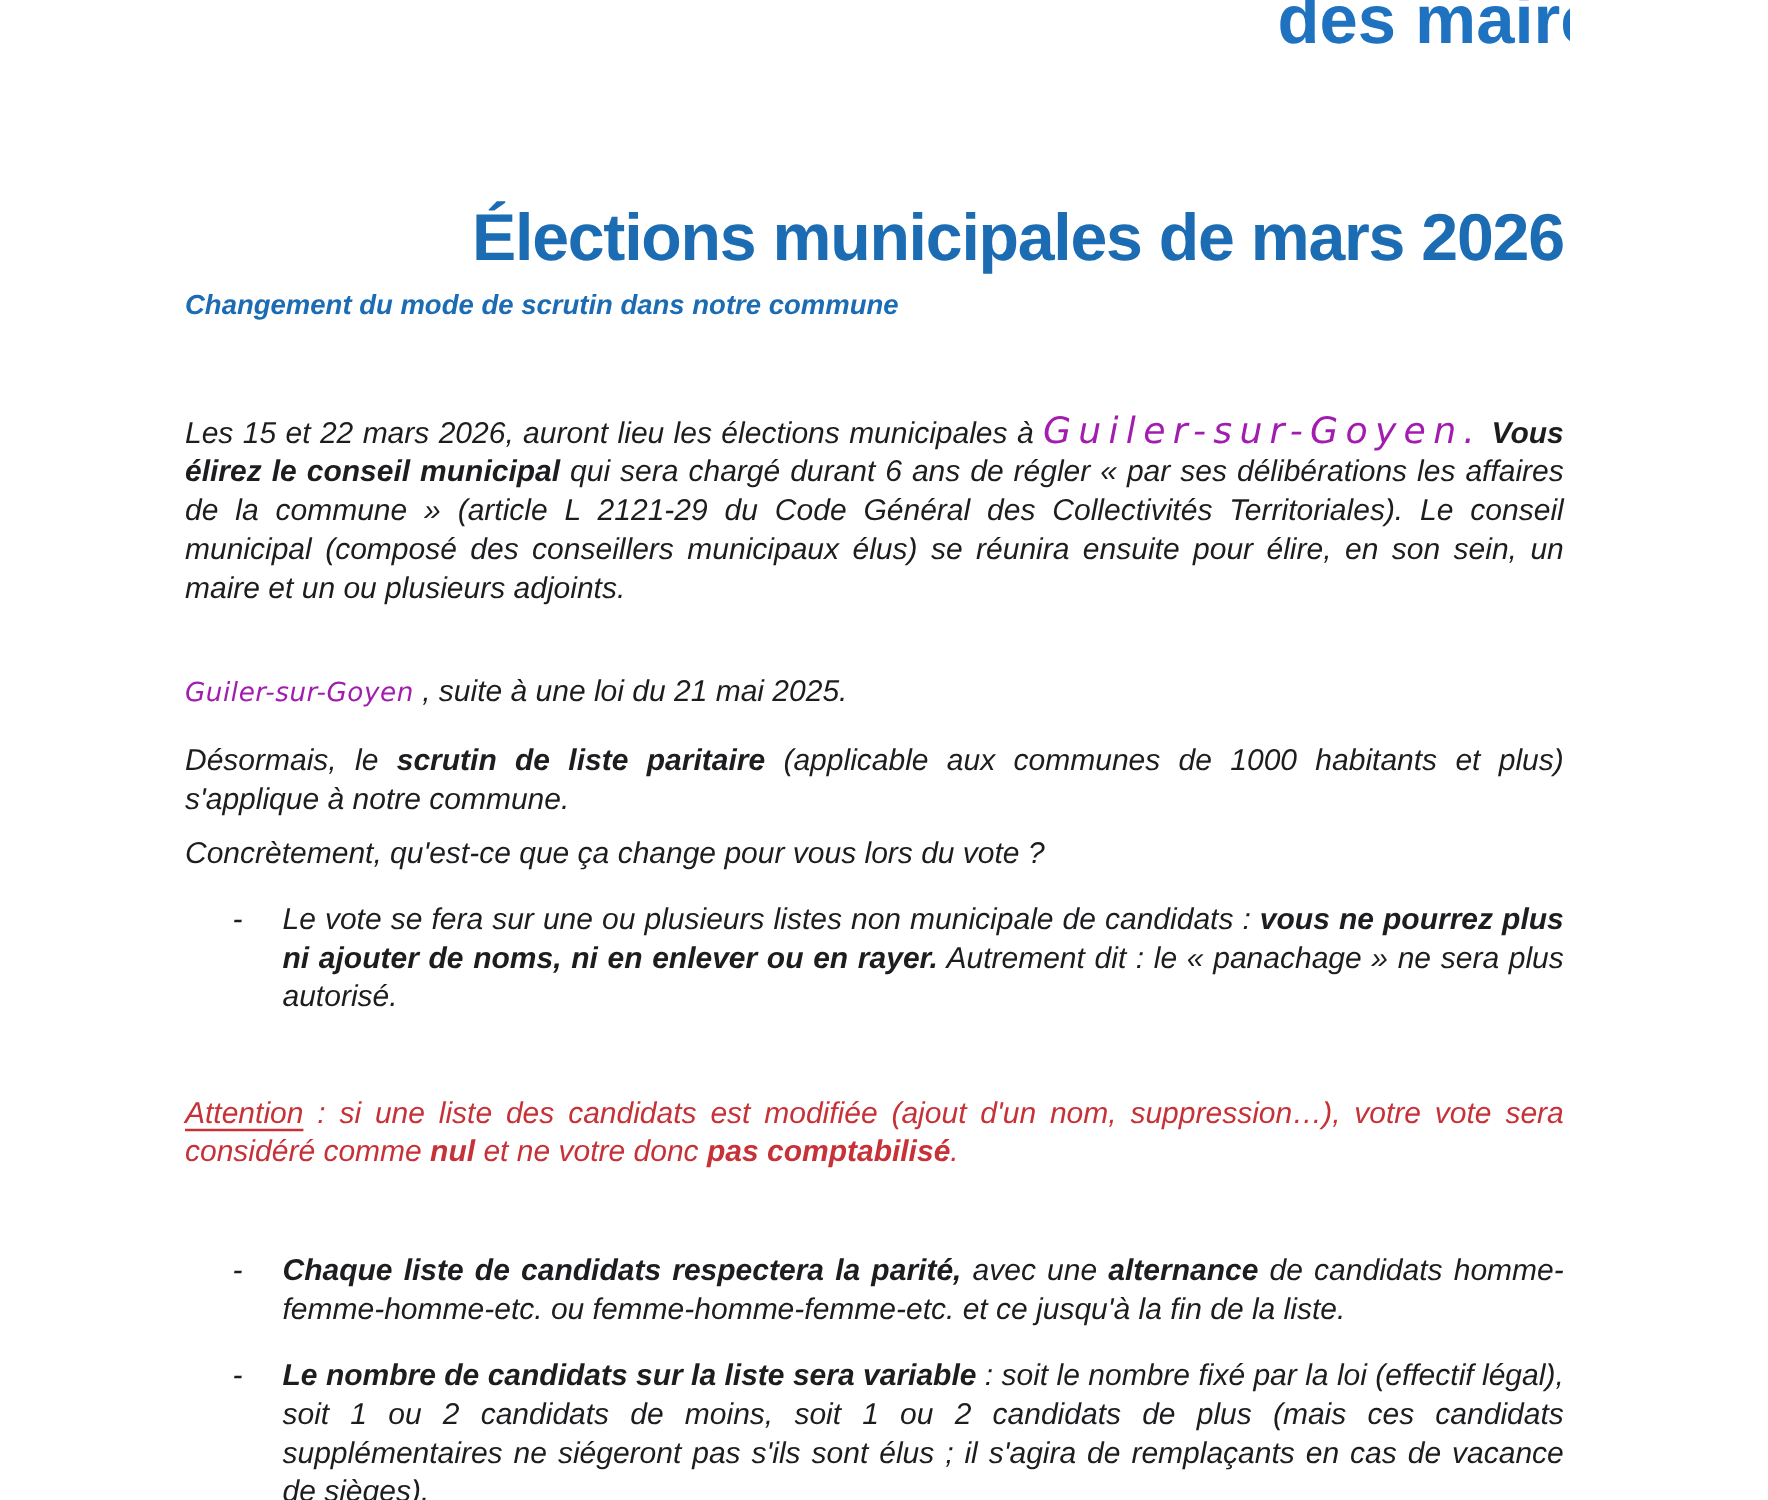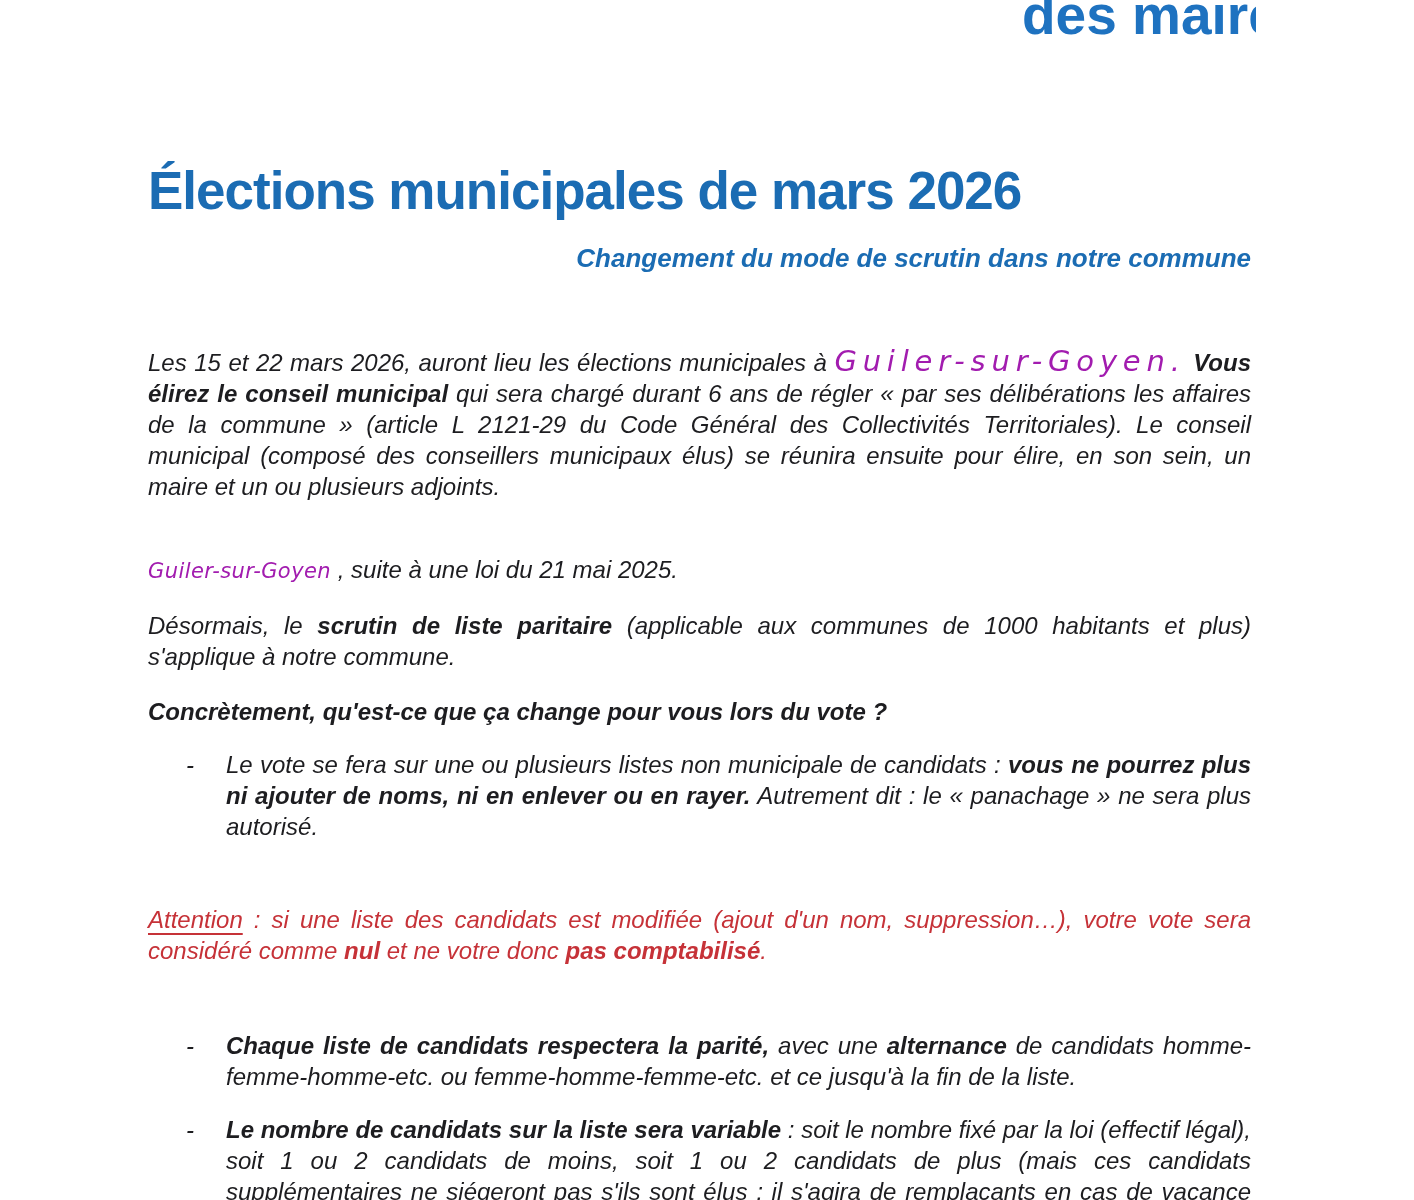--- a/index.html
+++ b/index.html
@@ -37,45 +37,45 @@
     white-space: nowrap;
   }
   .content {
     position: absolute;
     left: 148px;
     top: 0;
     width: 1103px;
   }
   .doc-title {
     margin-top: 160px;
-    text-align: left;
+    text-align: right;
     font-size: 53px;
     font-weight: bold;
     letter-spacing: -1px;
     color: #1b6cb3;
   }
   .doc-subtitle {
-    margin-top: 22px;
-    text-align: right;
-    font-size: 26px;
+    margin-top: 10px;
+    text-align: left;
+    font-size: 22px;
     font-weight: bold;
     font-style: italic;
     color: #1b6cb3;
   }
   .body-text {
     font-style: italic;
     font-size: 24px;
     line-height: 31px;
     text-align: justify;
   }
   p { margin: 0; }
   .p1 { margin-top: 72px; }
   .p2 { margin-top: 21px; }
   .p3 { margin-top: 23px; }
-  .p4 { margin-top: 24px; text-align: left; font-weight: bold; }
+  .p4 { margin-top: 12px; text-align: left; }
   .b  { font-weight: bold; }
   .commune {
     font-family: "DejaVu Sans", sans-serif;
     font-style: italic;
     color: #a21caf;
   }
   .commune-lg {
     font-size: 29px;
     letter-spacing: 0.20em;
     white-space: nowrap;

